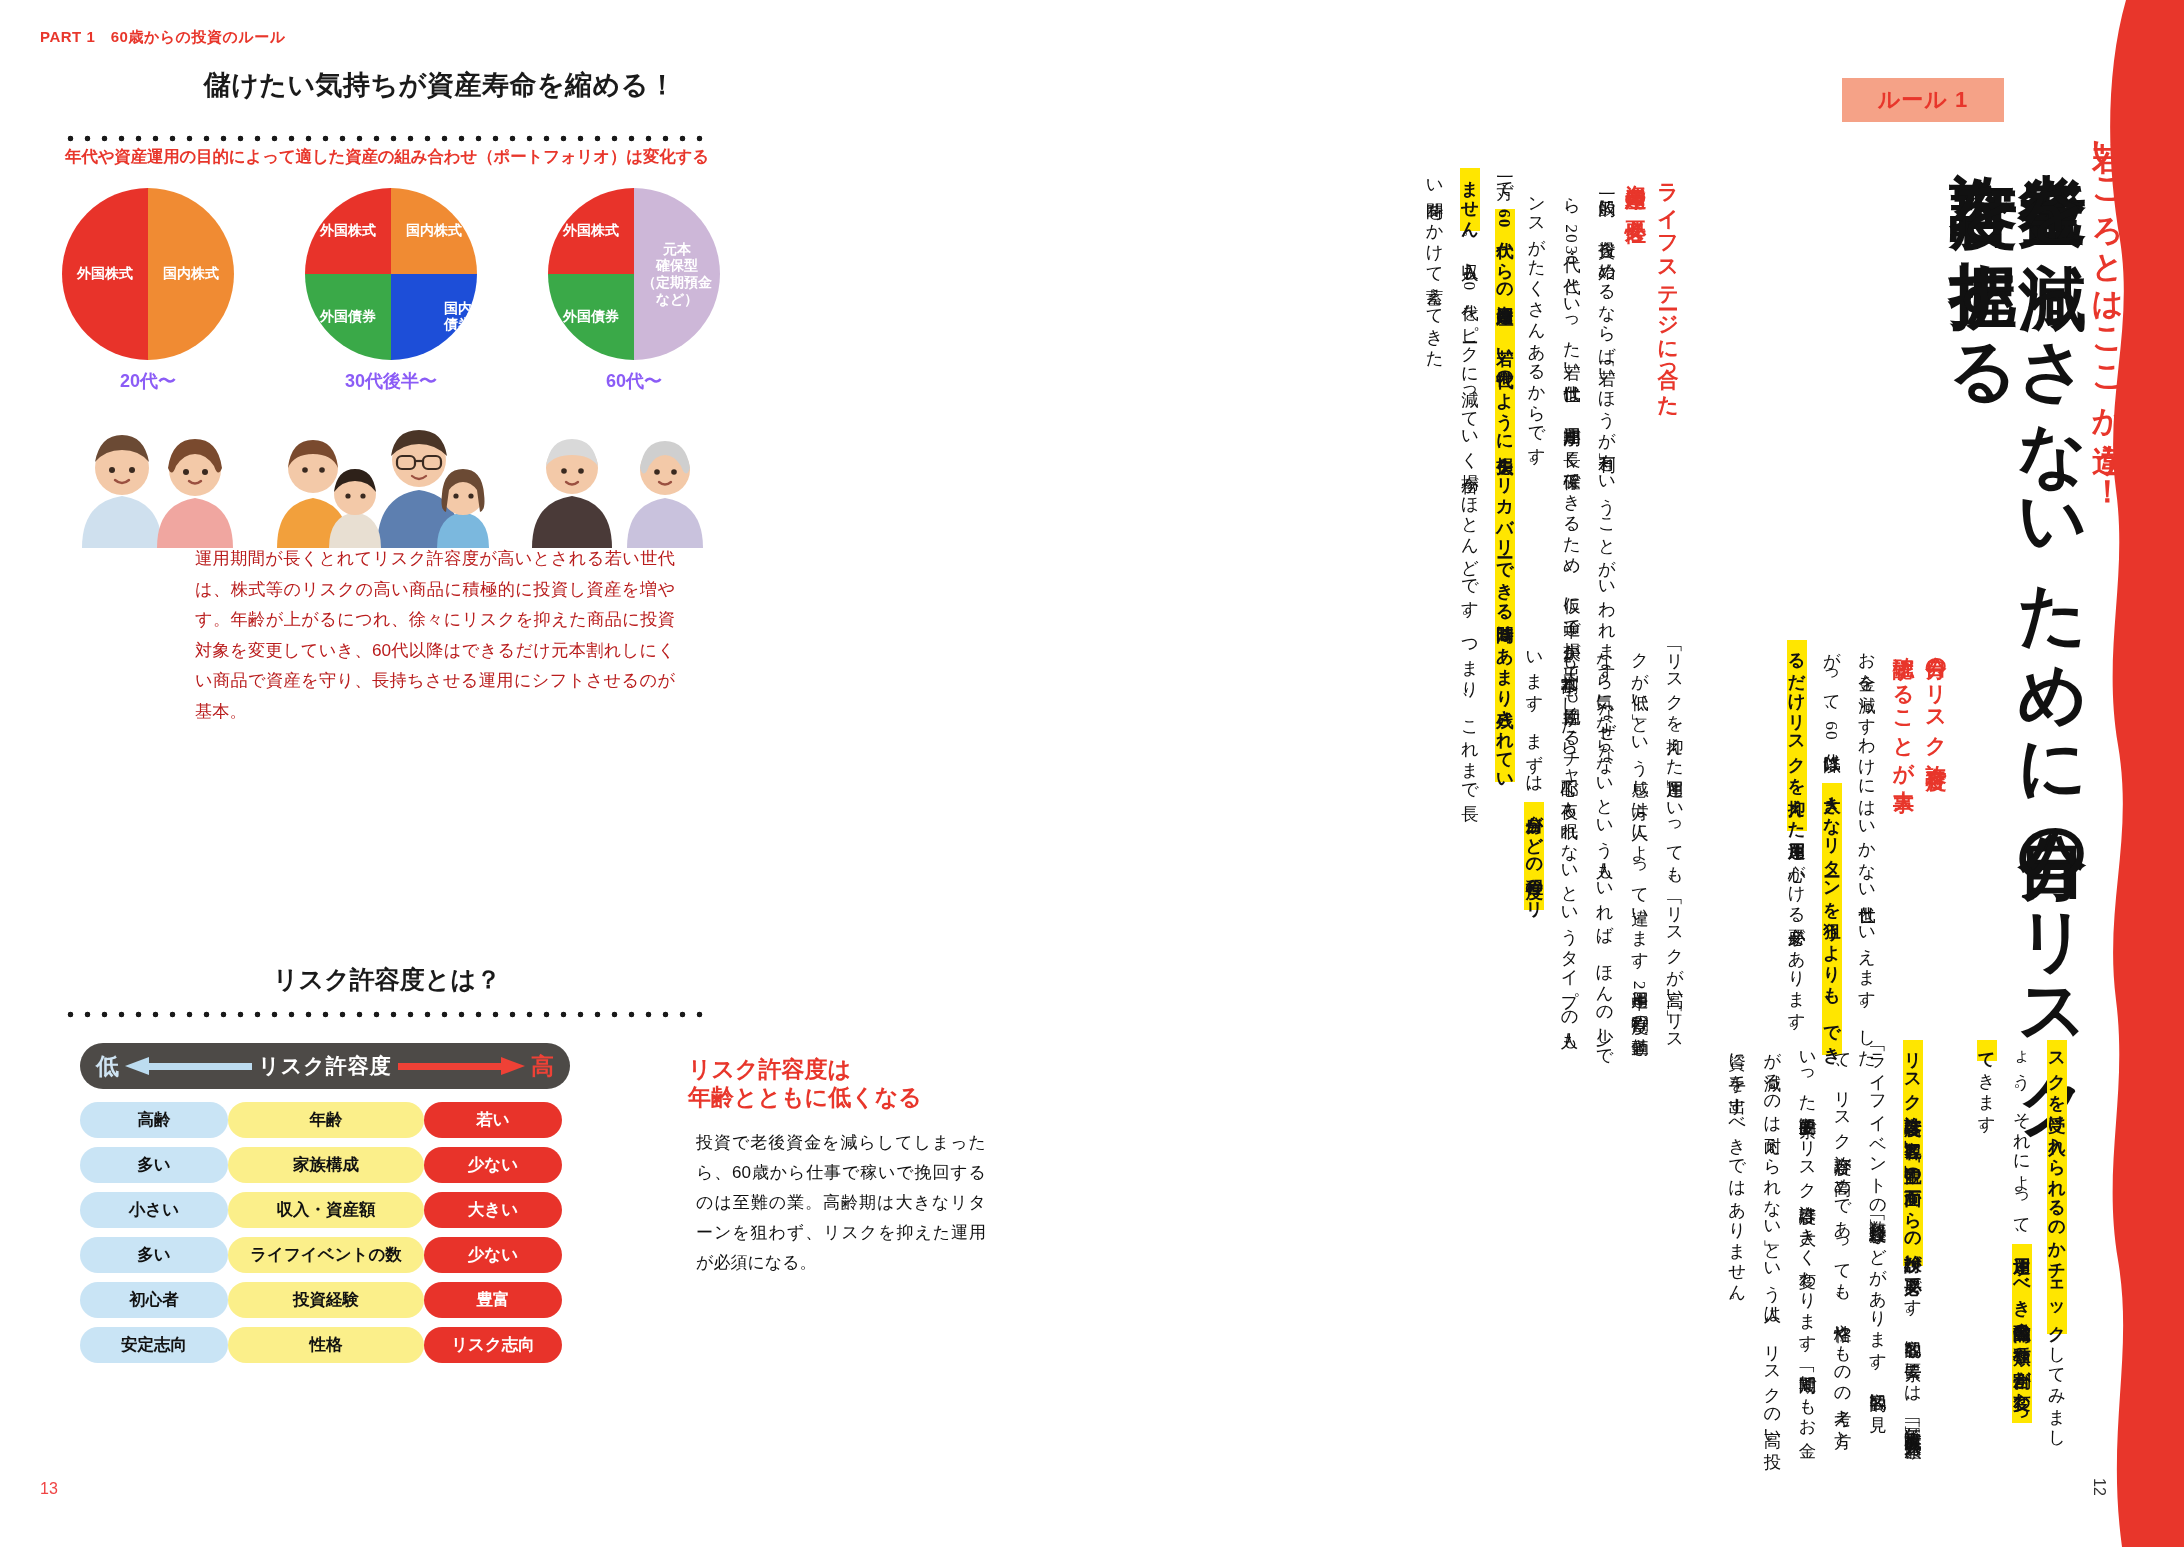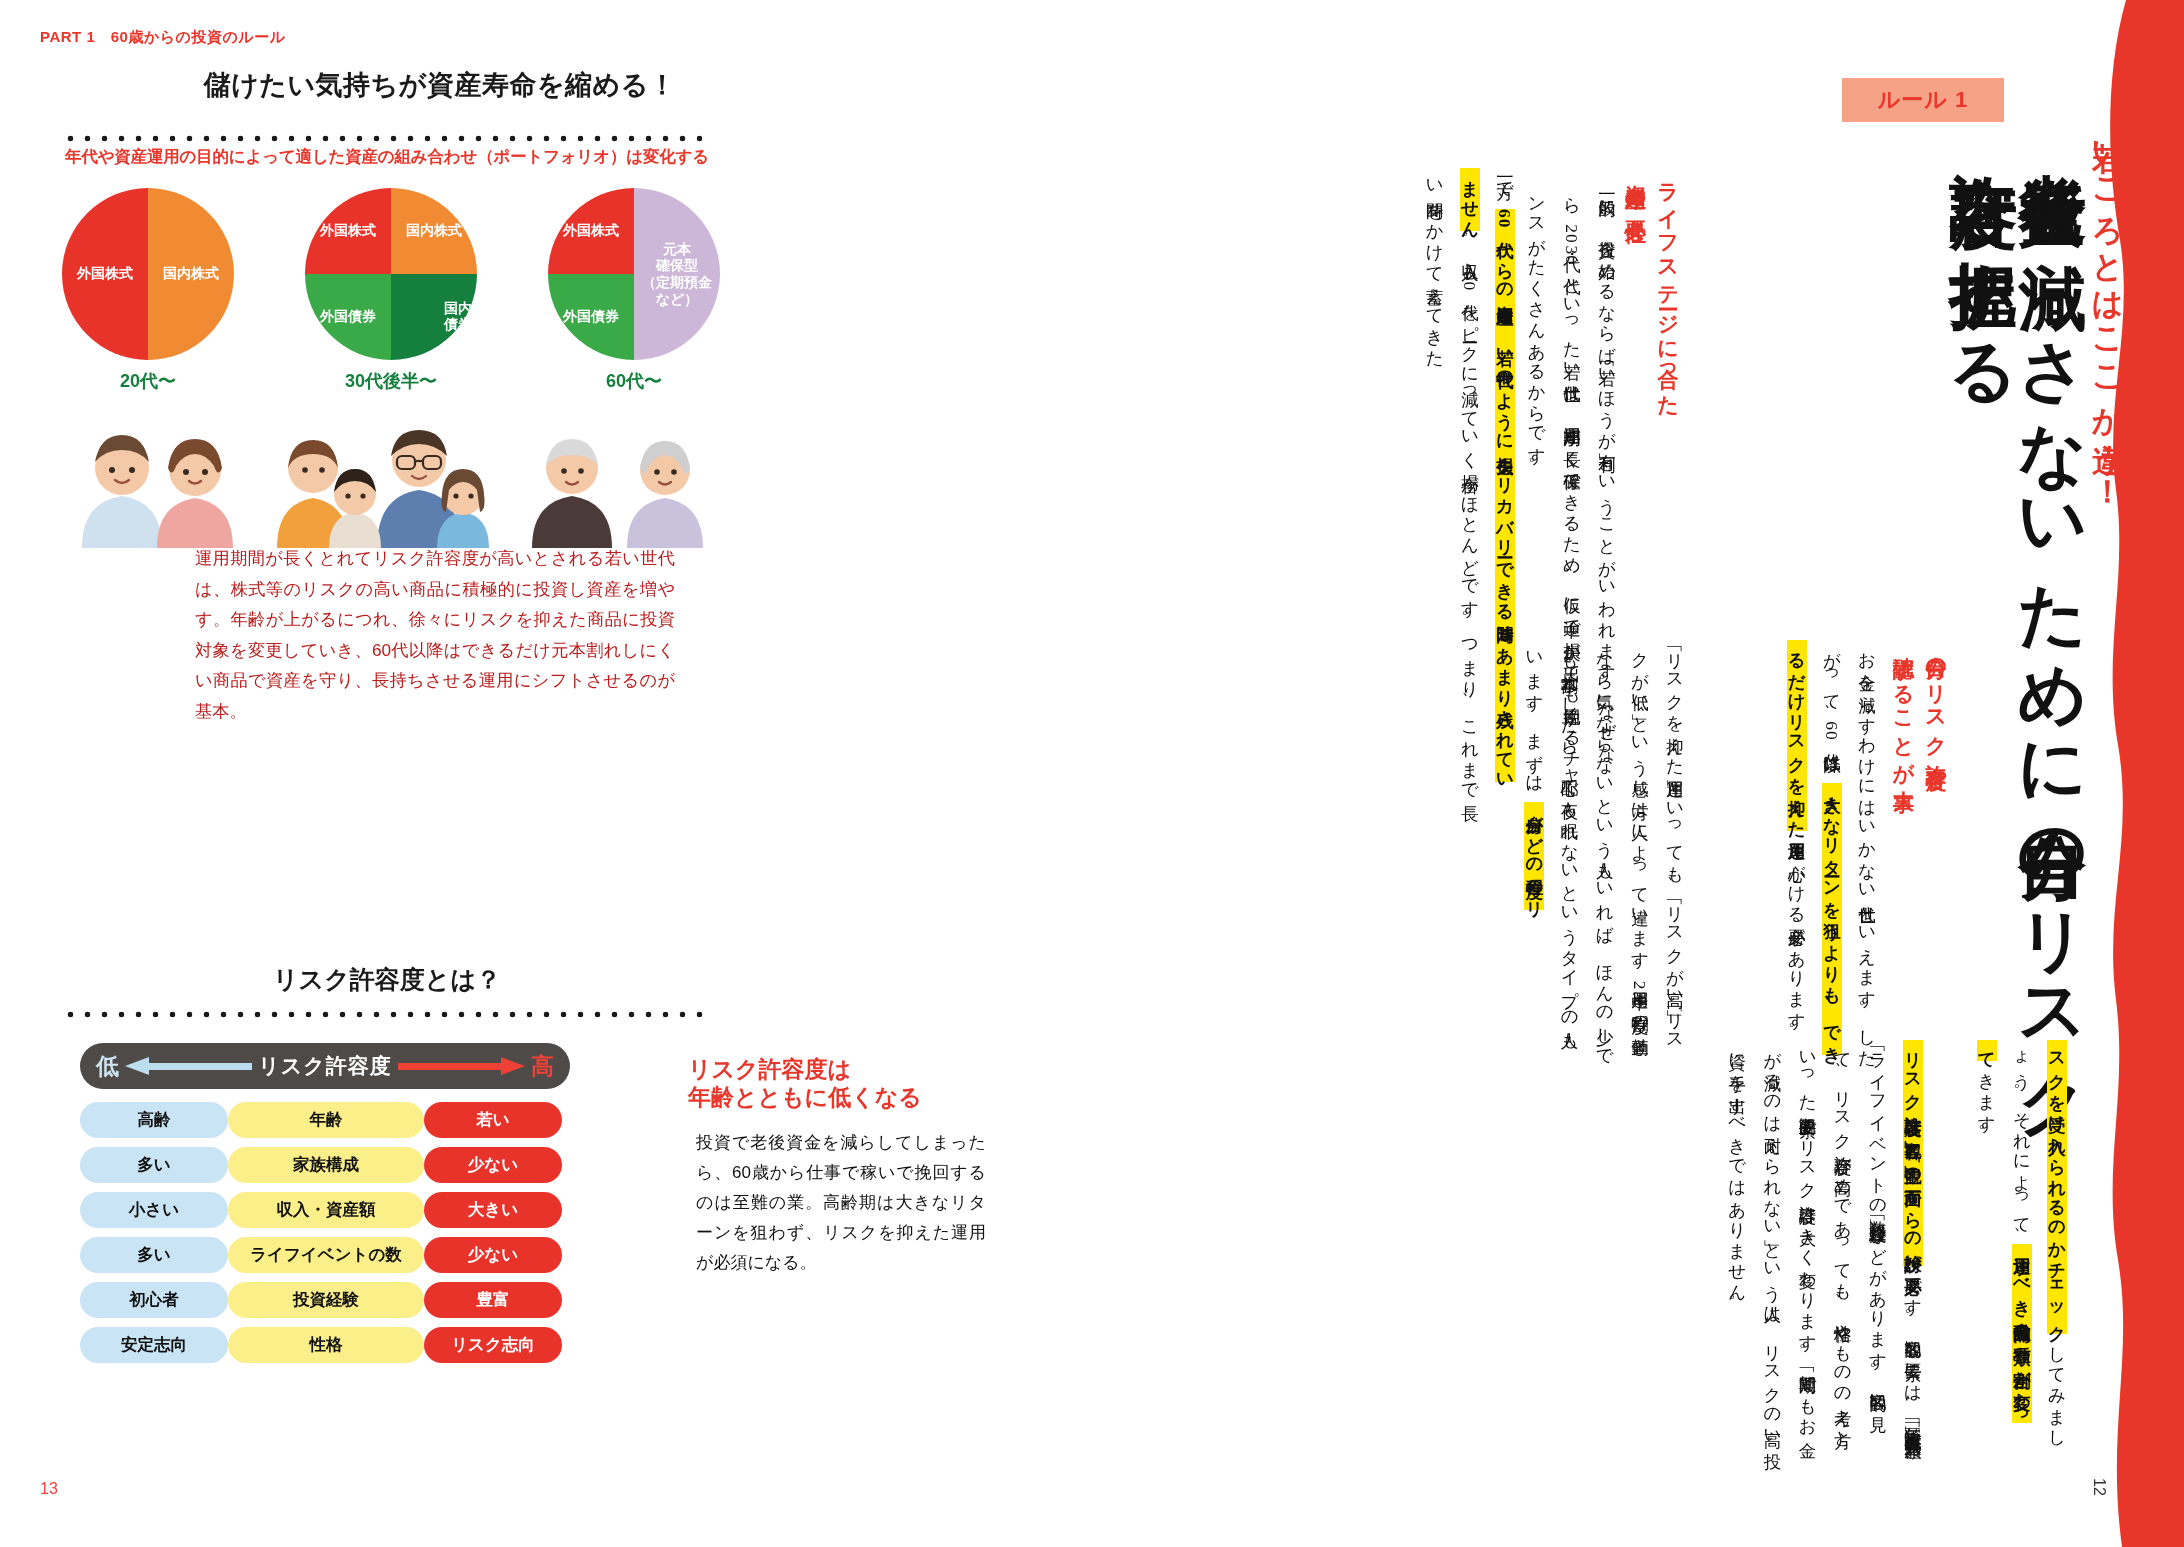--- a/index.html
+++ b/index.html
@@ -65,21 +65,21 @@
   .q.tr { right: 0; top: 0; }
   .q.bl { left: 0; bottom: 0; }
   .q.br { right: 0; bottom: 0; }
   .h { position: absolute; width: 50%; height: 100%; top: 0;
        display: flex; align-items: center; justify-content: center;
        color: #fff; font-weight: bold; font-size: 14px; }
   .h.lh { left: 0; }
   .h.rh { right: 0; }
   .pie-cap {
     margin-top: 9px; text-align: center;
-    font-weight: bold; font-size: 18px; color: #15803d;
+    font-weight: bold; font-size: 18px; color: #8b5cf6;
   }
 
   
   .illus { position: absolute; left: 62px; top: 410px; width: 680px; height: 138px; }
 
   .lp-body {
     position: absolute; left: 195px; top: 543px; width: 480px;
     font-size: 17.2px; line-height: 1.78; color: #b91c1c;
     text-align: justify;
   }
@@ -201,21 +201,21 @@
         <div class="pie">
           <div class="q tl" style="background:#e8332a;">
             <span>外国株式</span>
           </div>
           <div class="q tr" style="background:#f08b33;">
             <span>国内株式</span>
           </div>
           <div class="q bl" style="background:#3aa948;">
             <span>外国債券</span>
           </div>
-          <div class="q br" style="background:#15803d;padding-left:48px;">
+          <div class="q br" style="background:#1d4ed8;padding-left:48px;">
             <span>国内債券</span>
           </div>
         </div>
         <div class="pie-cap">30代後半〜</div>
       </div>
 
       <div class="pie-wrap" style="left:486px;">
         <div class="pie">
           <div class="q tl" style="background:#e8332a;">
             <span>外国株式</span>

